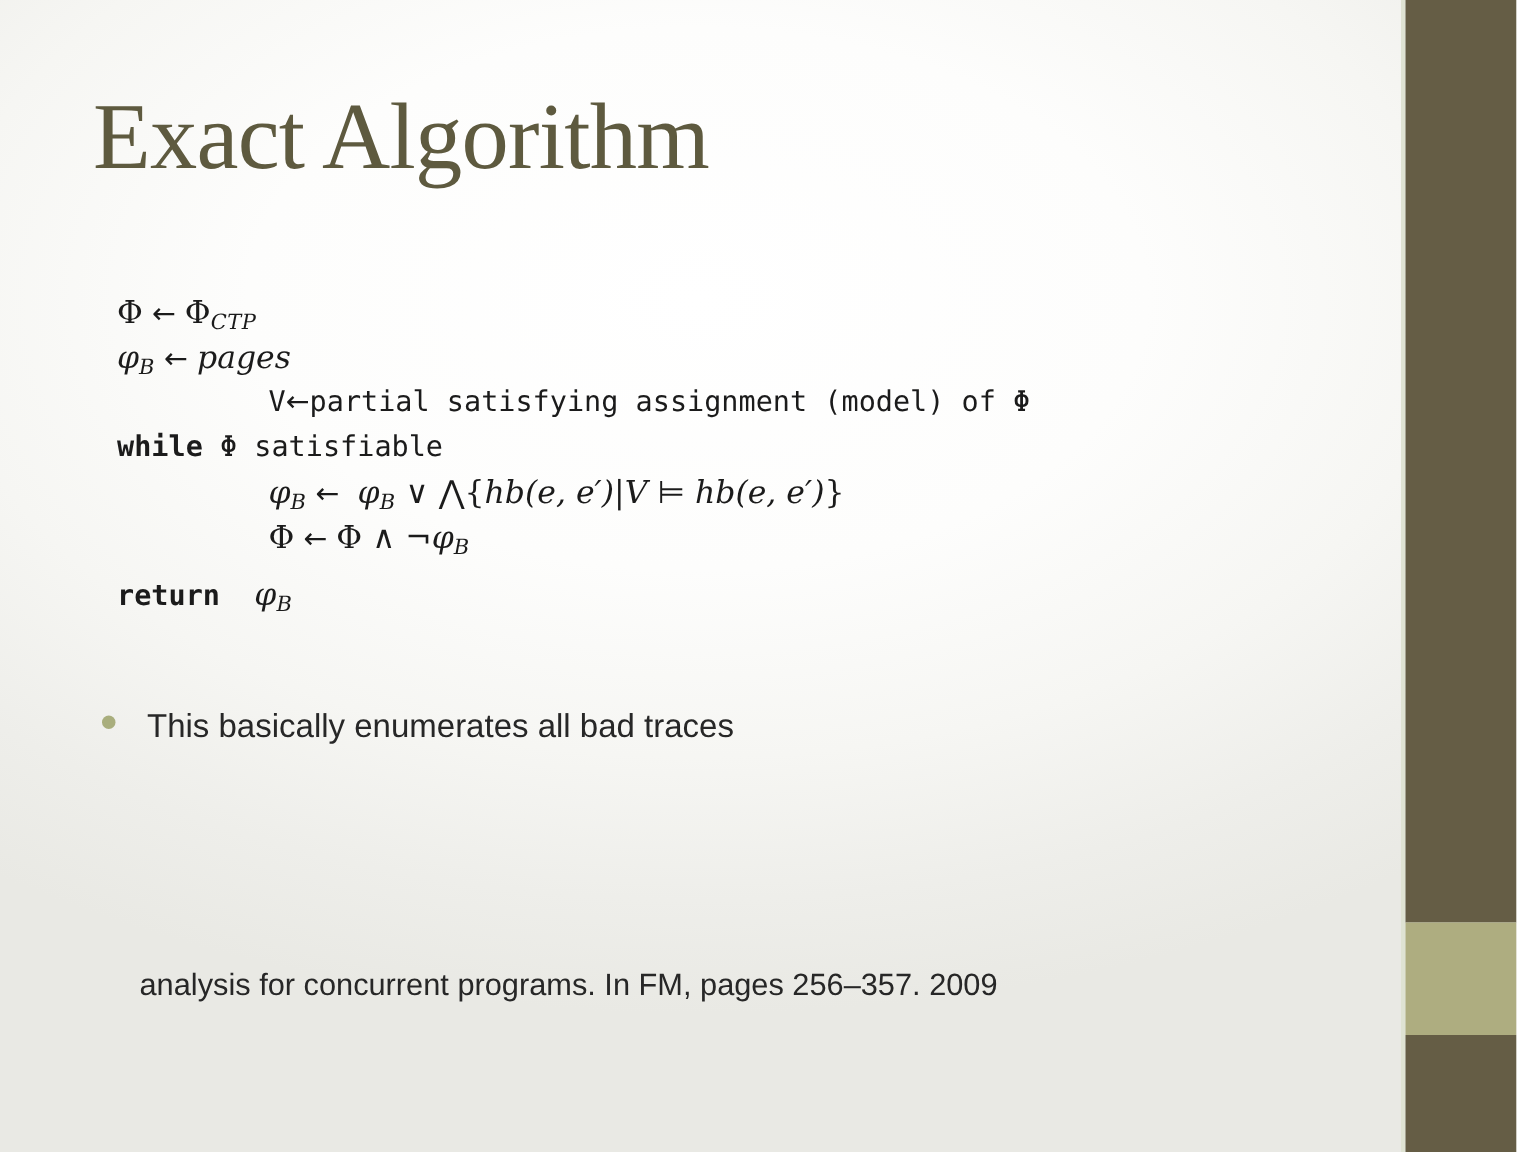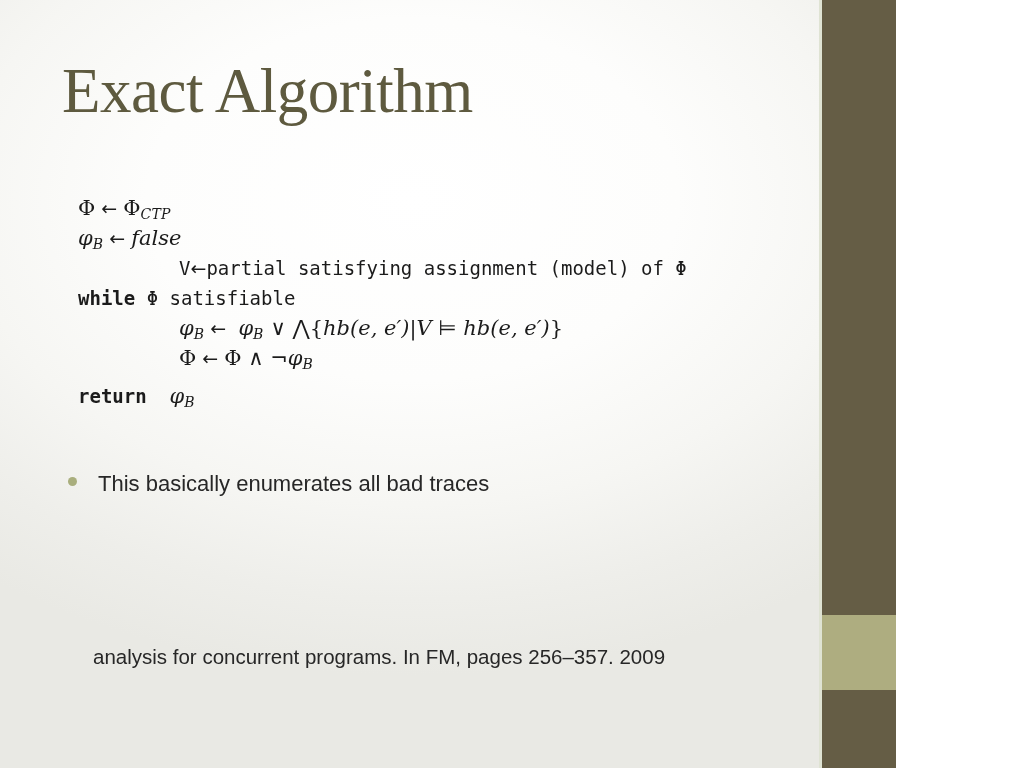--- a/index.html
+++ b/index.html
@@ -9,21 +9,21 @@
   body {
     width: 1024px;
     height: 768px;
     overflow: hidden;
     font-family: "Liberation Sans", sans-serif;
     background: #ffffff;
   }
 
   #slide {
     position: relative;
-    width: 896px;
+    width: 1011px;
     height: 768px;
     background:
       radial-gradient(ellipse 78% 62% at 46% 26%,
         #ffffff 0%,
         #fdfdfc 38%,
         #f6f6f3 64%,
         #eeeeea 84%,
         #e9e9e4 100%);
     overflow: hidden;
   }
@@ -167,21 +167,21 @@
 
   <div id="title">Exact Algorithm</div>
 
   <div id="algorithm">
 
     <div class="algo-line">
       <span class="math-up">Φ</span><span class="arr">&nbsp;</span><span class="arr">←</span><span class="arr">&nbsp;</span><span class="math-up">Φ</span><span class="sub">CTP</span>
     </div>
 
     <div class="algo-line">
-      <span class="math">φ</span><span class="sub">B</span><span class="arr">&nbsp;</span><span class="arr">←</span><span class="arr">&nbsp;</span><span class="math">false</span>
+      <span class="math">φ</span><span class="sub">B</span><span class="arr">&nbsp;</span><span class="arr">←</span><span class="arr">&nbsp;</span><span class="math">pages</span>
     </div>
 
     <div class="algo-line indent">
       <span>V</span><span class="arr">←</span><span>partial satisfying assignment (model) of Φ</span>
     </div>
 
     <div class="algo-line">
       <span class="kw">while</span><span> Φ satisfiable</span>
     </div>
 

